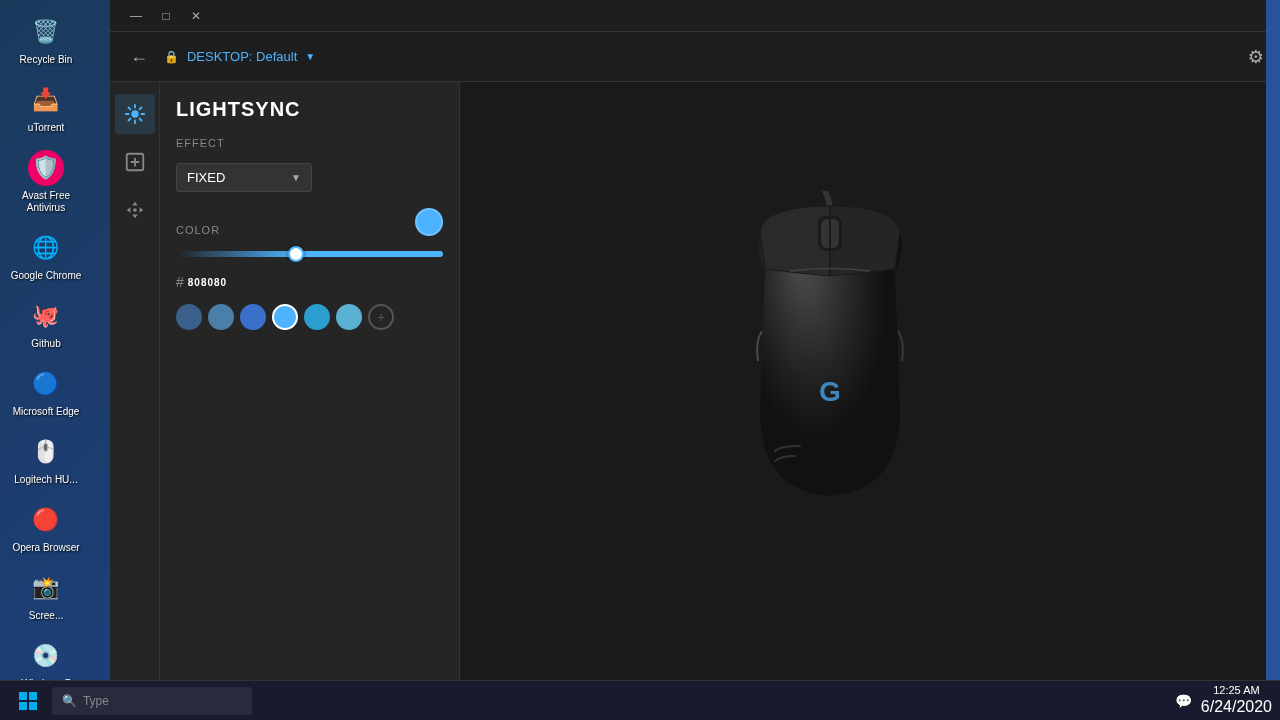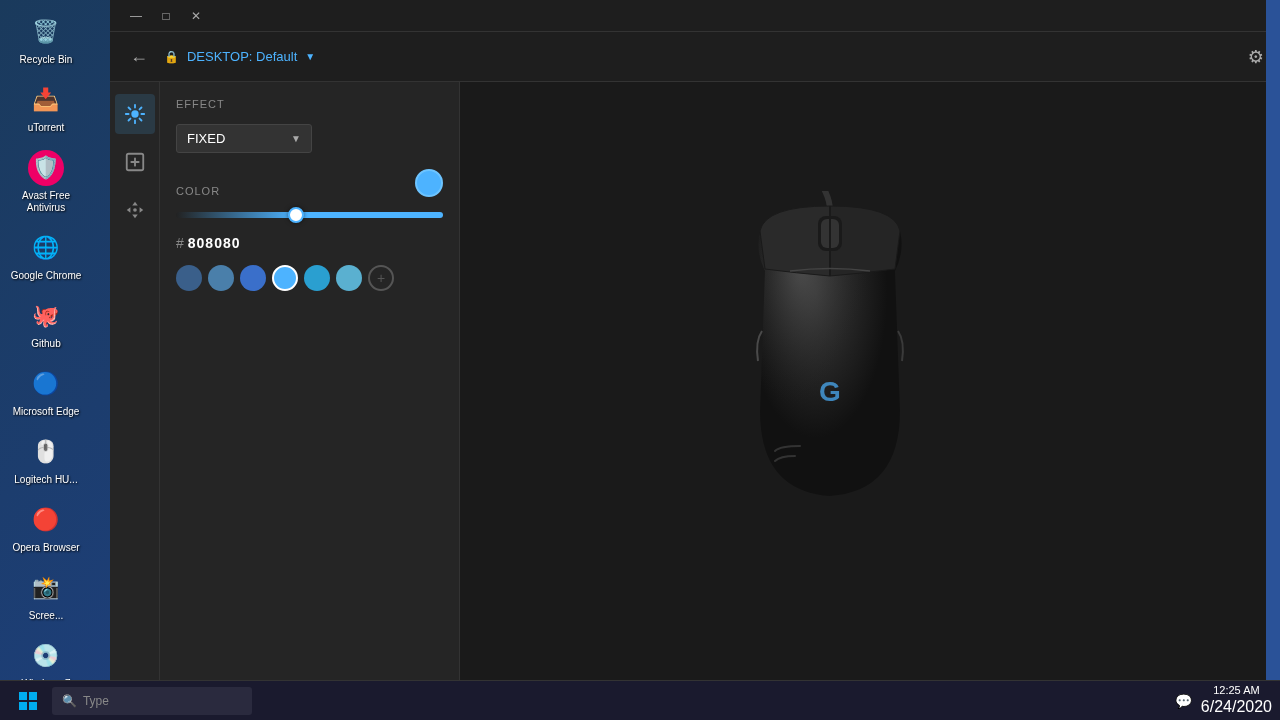--- a/index.html
+++ b/index.html
@@ -313,21 +313,21 @@
       align-items: center;
       gap: 4px;
       margin-bottom: 14px;
     }
     .hex-hash {
       color: #888;
       font-size: 14px;
     }
     .hex-value {
       color: white;
-      font-size: 14px;
+      font-size: 10px;
       font-weight: 600;
       letter-spacing: 1px;
     }
 
     
     .swatches {
       display: flex;
       align-items: center;
       gap: 6px;
       flex-wrap: wrap;
@@ -466,20 +466,21 @@
       </div>
       <div class="sidebar-btn">
         <svg width="22" height="22" viewBox="0 0 24 24" fill="none">
           <path d="M12 3l3 4H9l3-4zM12 21l-3-4h6l-3 4zM3 12l4-3v6l-4-3zM21 12l-4 3v-6l4 3z" fill="#888"></path>
           <circle cx="12" cy="12" r="2" fill="#888"></circle>
         </svg>
       </div>
     </div>
 
     <div class="panel">
+      <div class="panel-title">LIGHTSYNC</div>
 
       <div class="section-label">EFFECT</div>
       <div class="effect-dropdown">
         <span>FIXED</span>
         <span class="arrow">▼</span>
       </div>
 
       <div class="color-row">
         <span class="color-label">COLOR</span>
         <div class="color-circle"></div>

